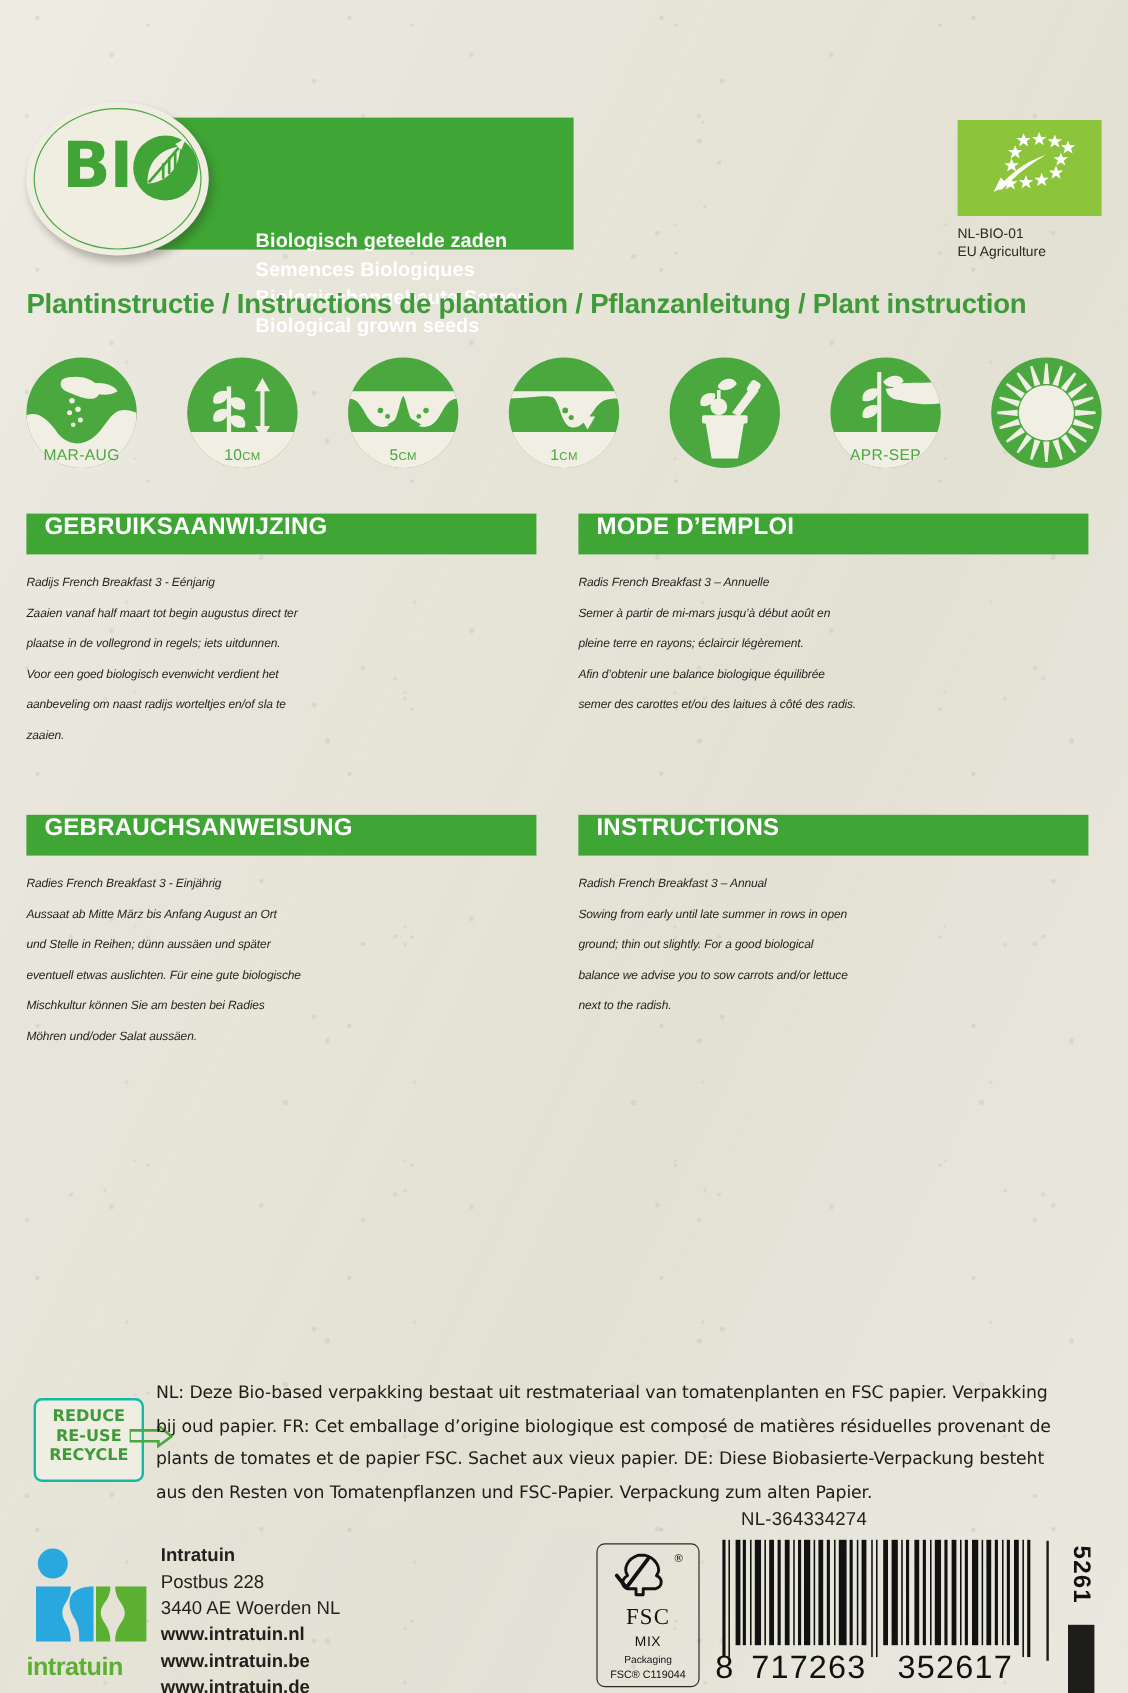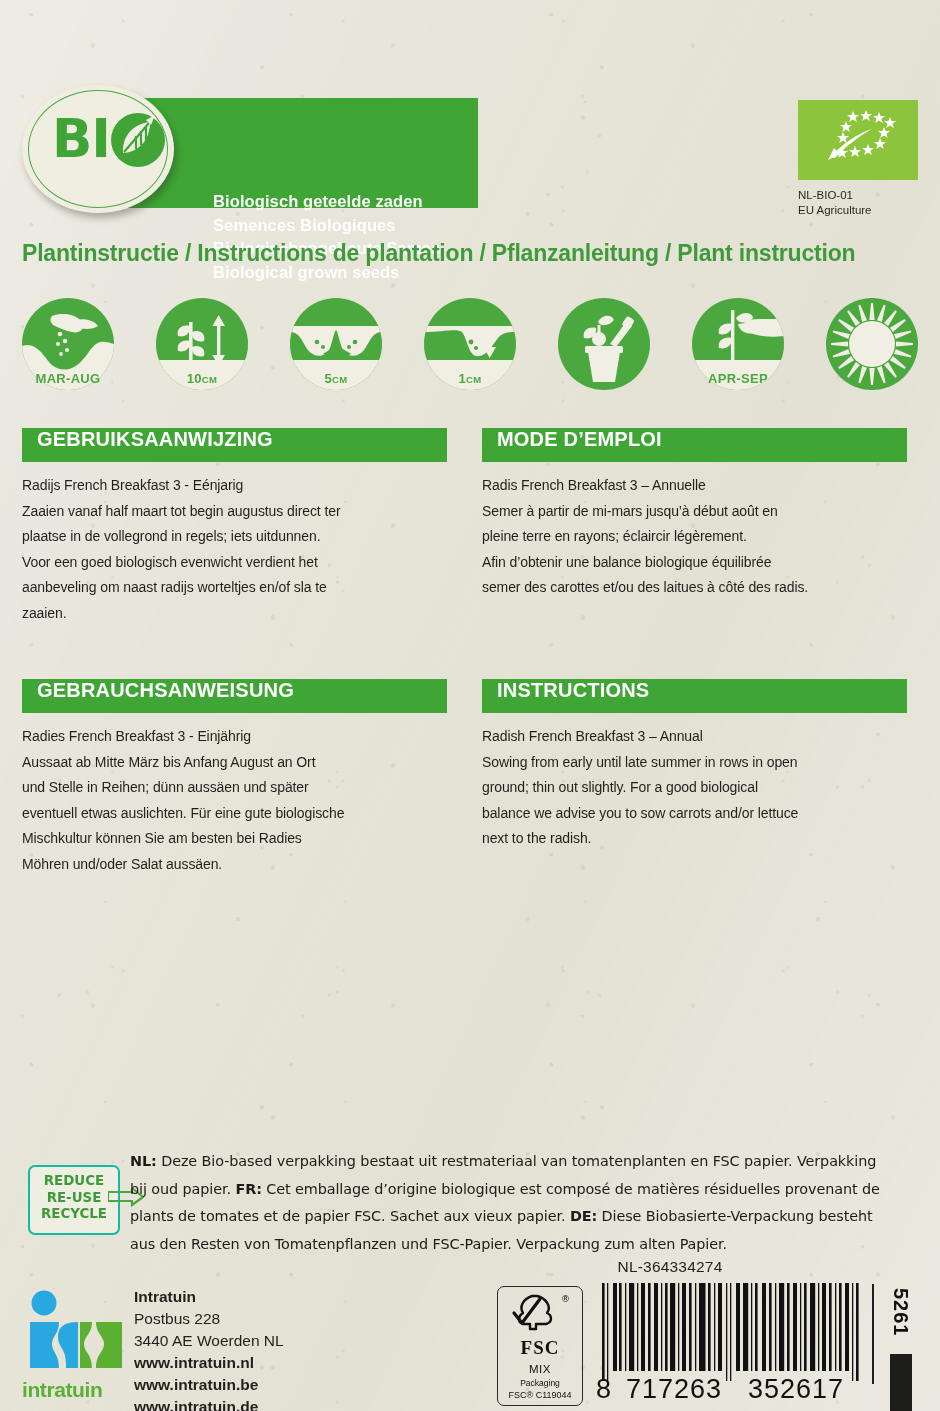--- a/index.html
+++ b/index.html
@@ -79,35 +79,36 @@
 
   
   .icons{position:absolute;left:22px;top:298px;width:900px;height:96px;}
   .icon{position:absolute;top:0;width:92px;height:92px;}
   .icon .circle{
     position:absolute;inset:0;border-radius:50%;background:#4aa83f;overflow:hidden;
   }
   .icon .soilband{position:absolute;left:0;bottom:0;width:92px;height:30px;background:#f1efe4;}
   .icon .lbl{
     position:absolute;left:0;bottom:4px;width:92px;text-align:center;
-    color:#4aa83f;font-weight:bold;font-size:13px;letter-spacing:.3px;
+    color:#4aa83f;font-weight:normal;font-size:13px;letter-spacing:.3px;
   }
   .icon .lbl small{font-size:9.5px;}
 
   
   .panel{position:absolute;width:425px;}
   .panel .bar{
     height:34px;background:#3fa535;display:flex;align-items:flex-start;
   }
   .panel .bar span{
     color:#fff;font-weight:bold;font-size:20px;letter-spacing:.2px;padding-left:15px;
   }
   .panel .body{
-    padding-top:11px;font-size:14px;line-height:25.5px;color:#231f1c;
+    padding-top:11px;font-size:10px;line-height:25.5px;color:#231f1c;
     letter-spacing:-.1px;
+    font-style:italic;
   }
   .panel .body div{white-space:nowrap;}
 
   
   .recycle-badge{
     position:absolute;left:28px;top:1165px;width:88px;height:66px;
     border:2px solid #14b8a6;border-radius:7px;background:#efeee2;
   }
   .recycle-badge .txt{
     position:absolute;left:0;top:6px;width:88px;text-align:center;
@@ -115,21 +116,21 @@
     font-family:"DejaVu Sans", sans-serif;
   }
   .recycle-tail{position:absolute;left:108px;top:1188px;}
 
   .pack-note{
     position:absolute;left:130px;top:1148px;width:800px;
     font-family:"DejaVu Sans", sans-serif;
     font-size:14.4px;line-height:27.5px;color:#1e1b18;
     letter-spacing:-.1px;
   }
-  .pack-note b{font-weight:bold;}
+  .pack-note b{font-weight:normal;}
 
   .logo-block{position:absolute;left:22px;top:1290px;width:110px;height:115px;}
   .brand-addr{
     position:absolute;left:134px;top:1286px;font-size:15.5px;line-height:22px;color:#231f1c;
   }
   .brand-addr .b{font-weight:bold;}
 
   .fsc{
     position:absolute;left:497px;top:1286px;width:84px;height:118px;
     border:1px solid #2a2a28;border-radius:7px;
@@ -494,21 +495,21 @@
     <div class="b">www.intratuin.be</div>
     <div class="b">www.intratuin.de</div>
   </div>
 
   <div class="fsc">
     <svg width="60" height="40" viewBox="0 0 60 40" style="position:absolute;left:12px;top:6px">
       <path d="M22 3 C13 6 9 14 13 20 C8 23 7 29 13 31 L20 31 L20 36 L26 36 L26 31 L36 31 C43 29 42 22 37 20 C42 14 36 5 27 3 Z" fill="none" stroke="#111" stroke-width="2.4" stroke-linejoin="round"></path>
       <path d="M4 20 L12 30 L30 6" fill="none" stroke="#111" stroke-width="3.2" stroke-linecap="round" stroke-linejoin="round"></path>
       <text x="51" y="9" font-size="9" font-family="DejaVu Sans, sans-serif" fill="#111">®</text>
     </svg>
-    <div class="fsc-t" style="top:50px;font-family:'Liberation Serif', serif;font-size:19px;letter-spacing:1px;font-weight:bold;">FSC</div>
+    <div class="fsc-t" style="top:50px;font-family:'Liberation Serif', serif;font-size:19px;letter-spacing:1px;">FSC</div>
     <div class="fsc-t" style="top:76px;font-size:11.5px;letter-spacing:.5px;">MIX</div>
     <div class="fsc-t" style="top:91px;font-size:8.5px;">Packaging</div>
     <div class="fsc-t" style="top:103px;font-size:9px;">FSC® C119044</div>
   </div>
 
   <div class="artnr">NL-364334274</div>
 
   <svg class="barcode" viewBox="0 0 280 98" preserveAspectRatio="none">
     <g fill="#111">
       <rect x="2" y="0" width="2.6" height="98"></rect>

